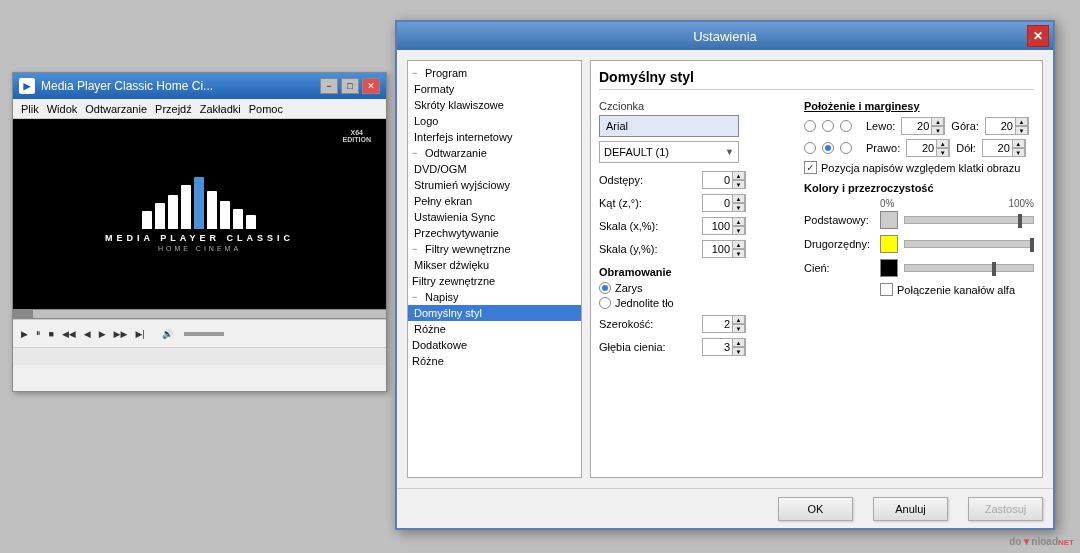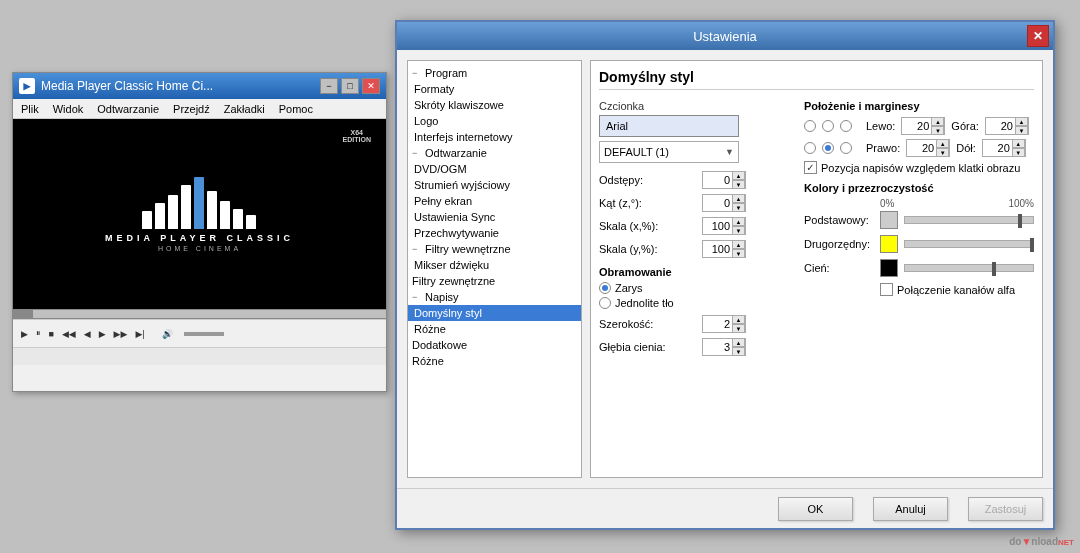--- a/index.html
+++ b/index.html
@@ -67,21 +67,21 @@
       font-size: 9px;
       color: #000;
     }
     .mpc-tbtn.close { background: #e05050; color: white; }
     .mpc-menubar {
       background: #f0f0f0;
       height: 20px;
       display: flex;
       align-items: center;
       padding: 0 4px;
-      gap: 6px;
+      gap: 0;
       border-bottom: 1px solid #ccc;
     }
     .mpc-menubar span {
       font-size: 11px;
       cursor: pointer;
       padding: 1px 4px;
     }
     .mpc-video {
       background: #000000;
       width: 100%;
@@ -336,20 +336,21 @@
       align-items: center;
       justify-content: center;
       line-height: 1;
     }
 
     
     .position-section-label {
       font-size: 11px;
       font-weight: bold;
       margin-bottom: 5px;
+      text-decoration: underline;
     }
     .radio-circle {
       width: 12px;
       height: 12px;
       border-radius: 50%;
       border: 1px solid #888;
       display: inline-block;
       background: white;
       cursor: pointer;
       position: relative;

